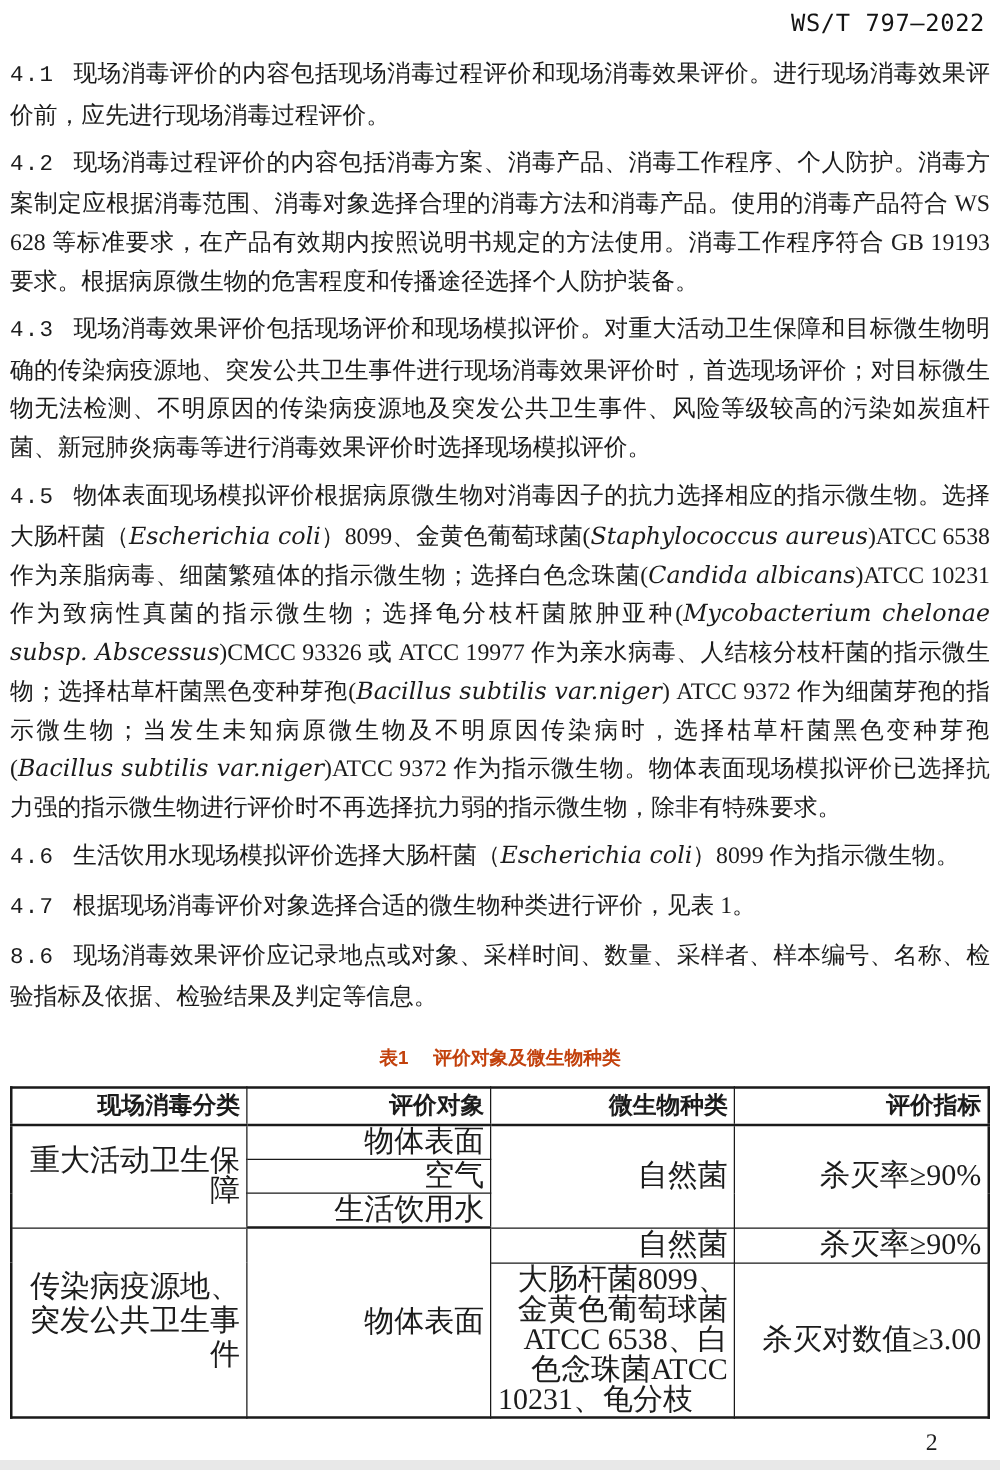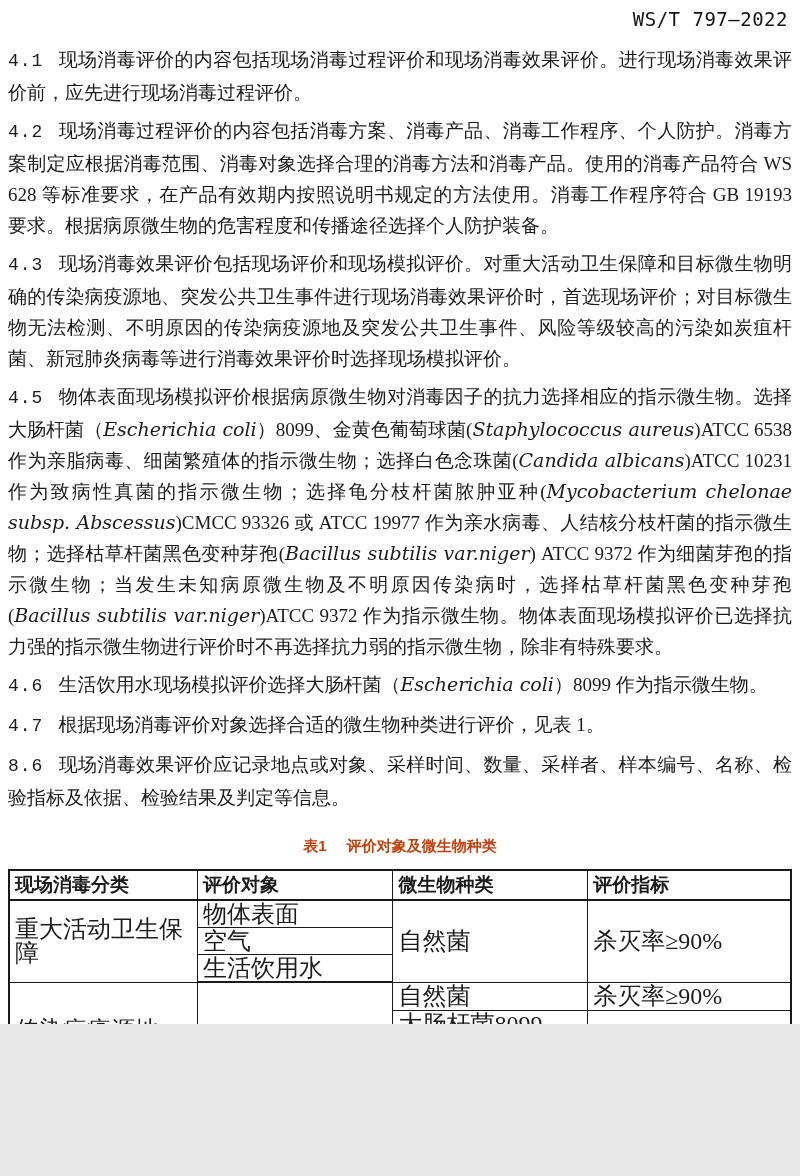--- a/index.html
+++ b/index.html
@@ -1,20 +1,20 @@
 <!DOCTYPE html>
 <html lang="zh"><head>
 <meta charset="utf-8">
 <style>
   * { box-sizing: border-box; }
   html, body { margin: 0; padding: 0; background: #e8e8e8; }
   .page {
     position: relative;
     width: 800px;
-    height: 1024px;
+    height: 1168px;
     margin: 0 auto;
     background: #ffffff;
     color: #1c1c1c;
     font-family: "Liberation Serif", "DejaVu Serif", serif;
     font-size: 19px;
     overflow: hidden;
   }
   .docnum {
     position: absolute;
     top: 8px;
@@ -65,21 +65,21 @@
   }
   .tbl-title .tlabel { margin-right: 20px; }
   table.eval {
     width: 100%;
     border-collapse: collapse;
     table-layout: fixed;
     border: 2px solid #1a1a1a;
   }
   table.eval th, table.eval td {
     border: 1px solid #1a1a1a;
-    text-align: left;
+    text-align: right;
     vertical-align: middle;
     padding: 1px 5px;
     line-height: 24px;
     overflow: hidden;
   }
   table.eval thead th {
     font-family: "Liberation Sans", "DejaVu Sans", sans-serif;
     font-weight: bold;
     font-size: 19px;
     height: 30px;

